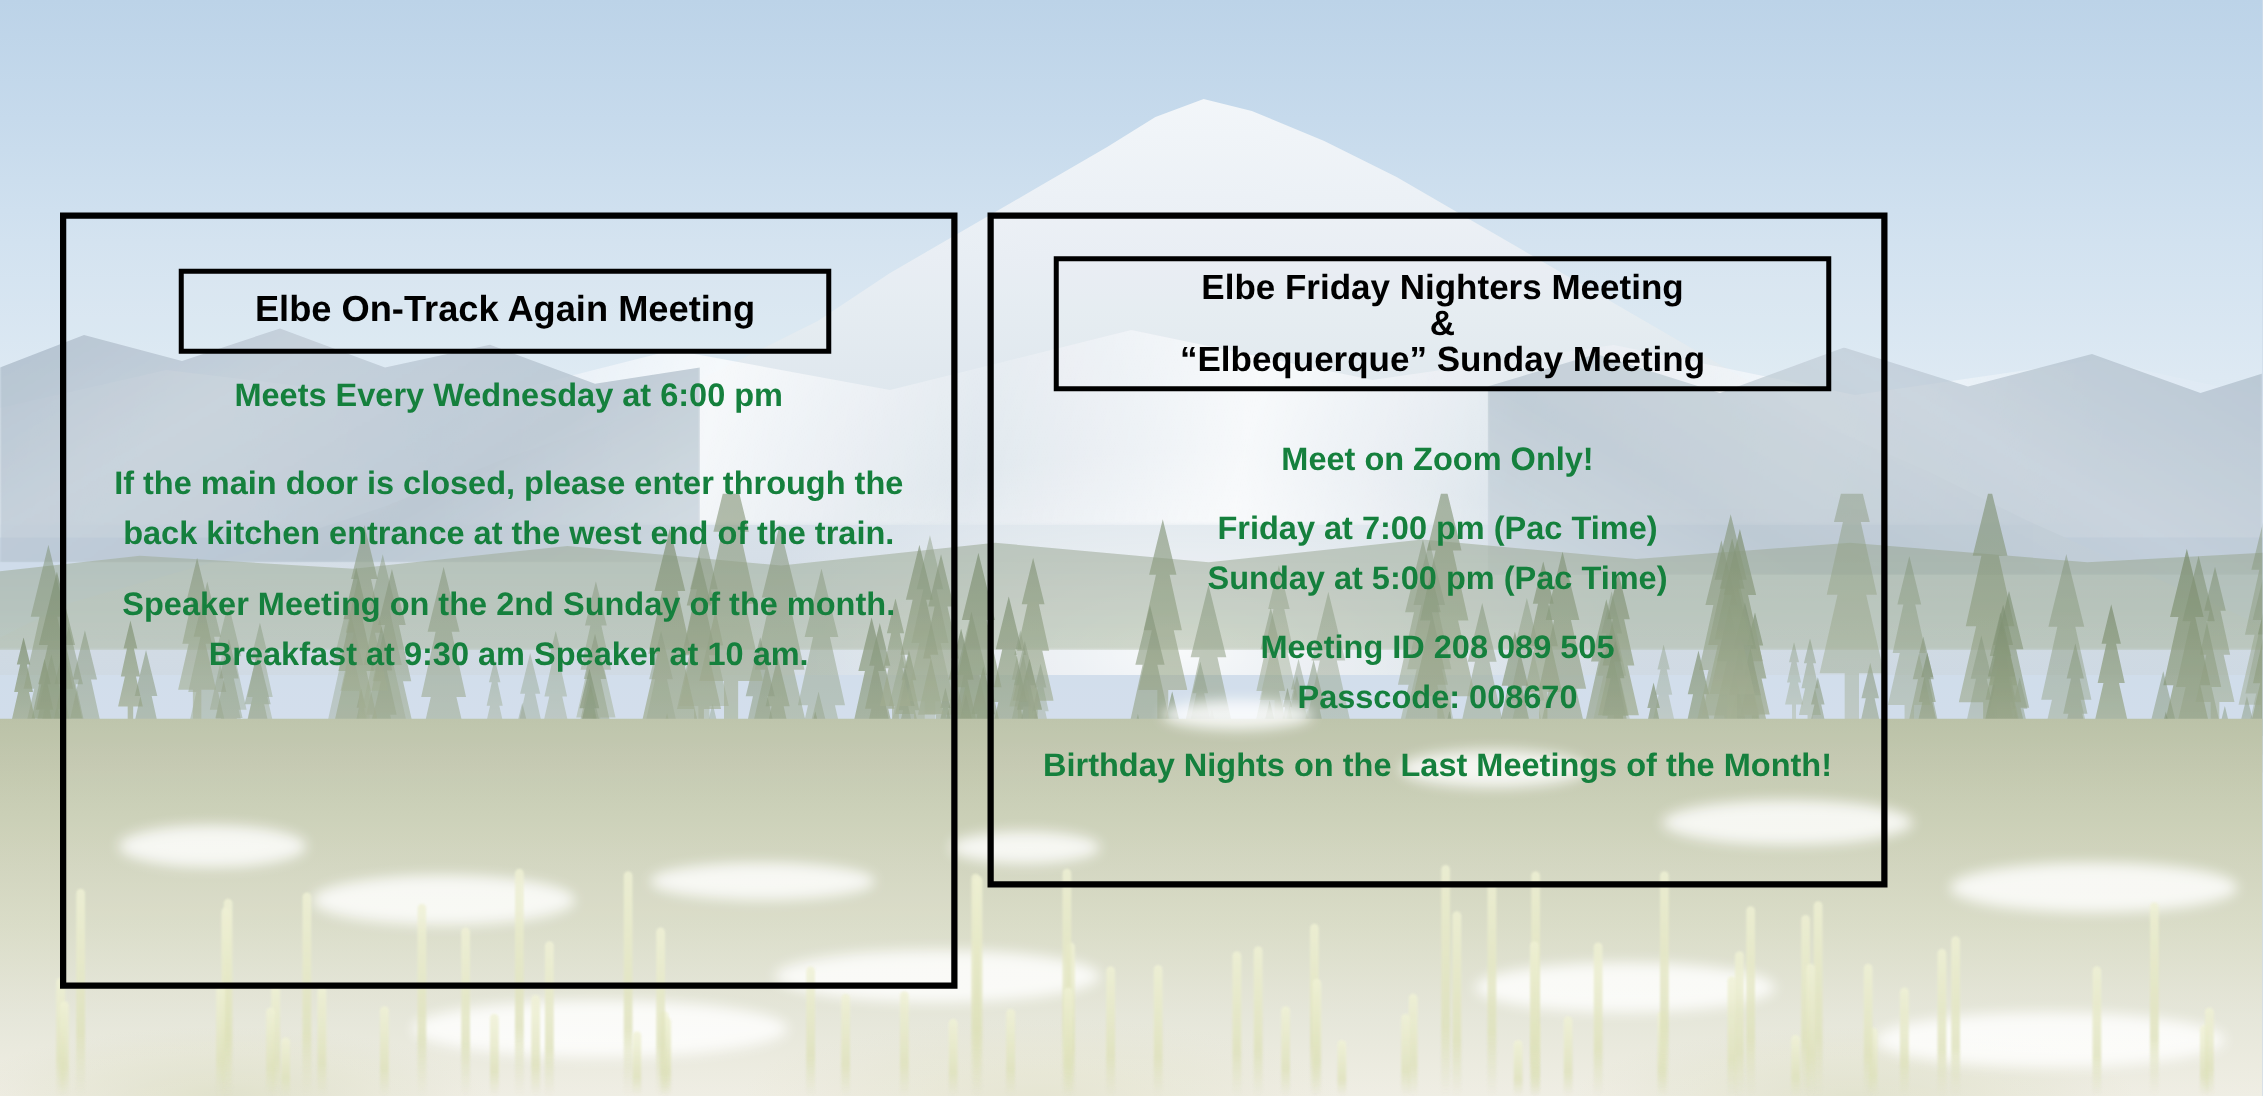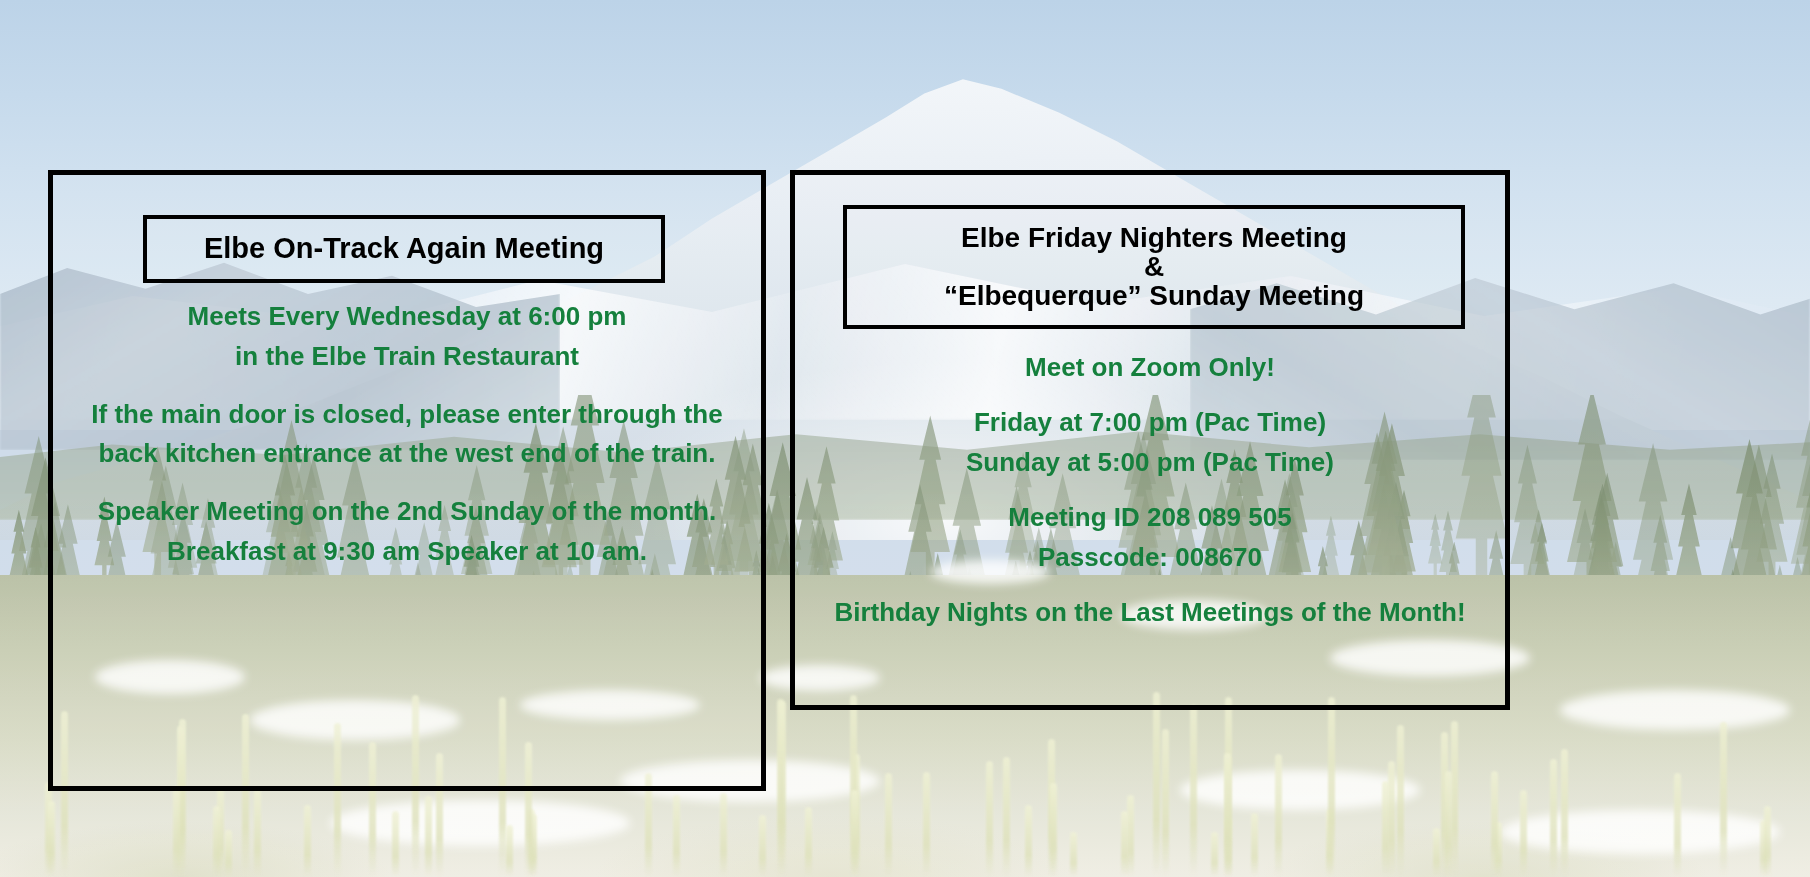--- a/index.html
+++ b/index.html
@@ -98,21 +98,21 @@
   }
   #panel-left{left:48px;top:170px;width:718px;height:621px;}
   #panel-right{left:790px;top:170px;width:720px;height:540px;}
 
   .hdr-box{
     position:absolute;border:4px solid #000;box-sizing:border-box;
     display:flex;flex-direction:column;align-items:center;justify-content:center;
     background:rgba(255,255,255,0.05);
   }
   #hdr-left{left:90px;top:40px;width:522px;height:68px;}
-  #hdr-right{left:48px;top:30px;width:622px;height:124px;align-items:center;}
+  #hdr-right{left:48px;top:30px;width:622px;height:108px;align-items:center;}
 
   .hdr-line{
     font-size:29px;font-weight:bold;color:#000;white-space:nowrap;line-height:1.08;
     text-align:center;
   }
   #hdr-right .hdr-line{font-size:28px;}
   .amp{font-size:24px;font-weight:bold;line-height:1;}
 
   .body{
     position:absolute;left:0;right:0;text-align:center;color:#000;
@@ -387,21 +387,20 @@
   </div>
 
 
   <div class="panel" id="panel-left">
     <div class="hdr-box" id="hdr-left">
       <div class="hdr-line">Elbe On-Track Again Meeting</div>
     </div>
     <div class="body" id="body-left">
       <p class="line para">Meets Every Wednesday at 6:00 pm</p>
       <div class="spacer-sm"></div>
-      <p class="line para">in the Elbe Train Restaurant</p>
       <div class="spacer-lg"></div>
       <p class="line para">If the main door is closed, please enter through the</p>
       <div class="spacer-sm"></div>
       <p class="line para">back kitchen entrance at the west end of the train.</p>
       <div class="spacer-lg"></div>
       <p class="line para">Speaker Meeting on the 2nd Sunday of the month.</p>
       <div class="spacer-sm"></div>
       <p class="line para">Breakfast at 9:30 am Speaker at 10 am.</p>
     </div>
   </div>

